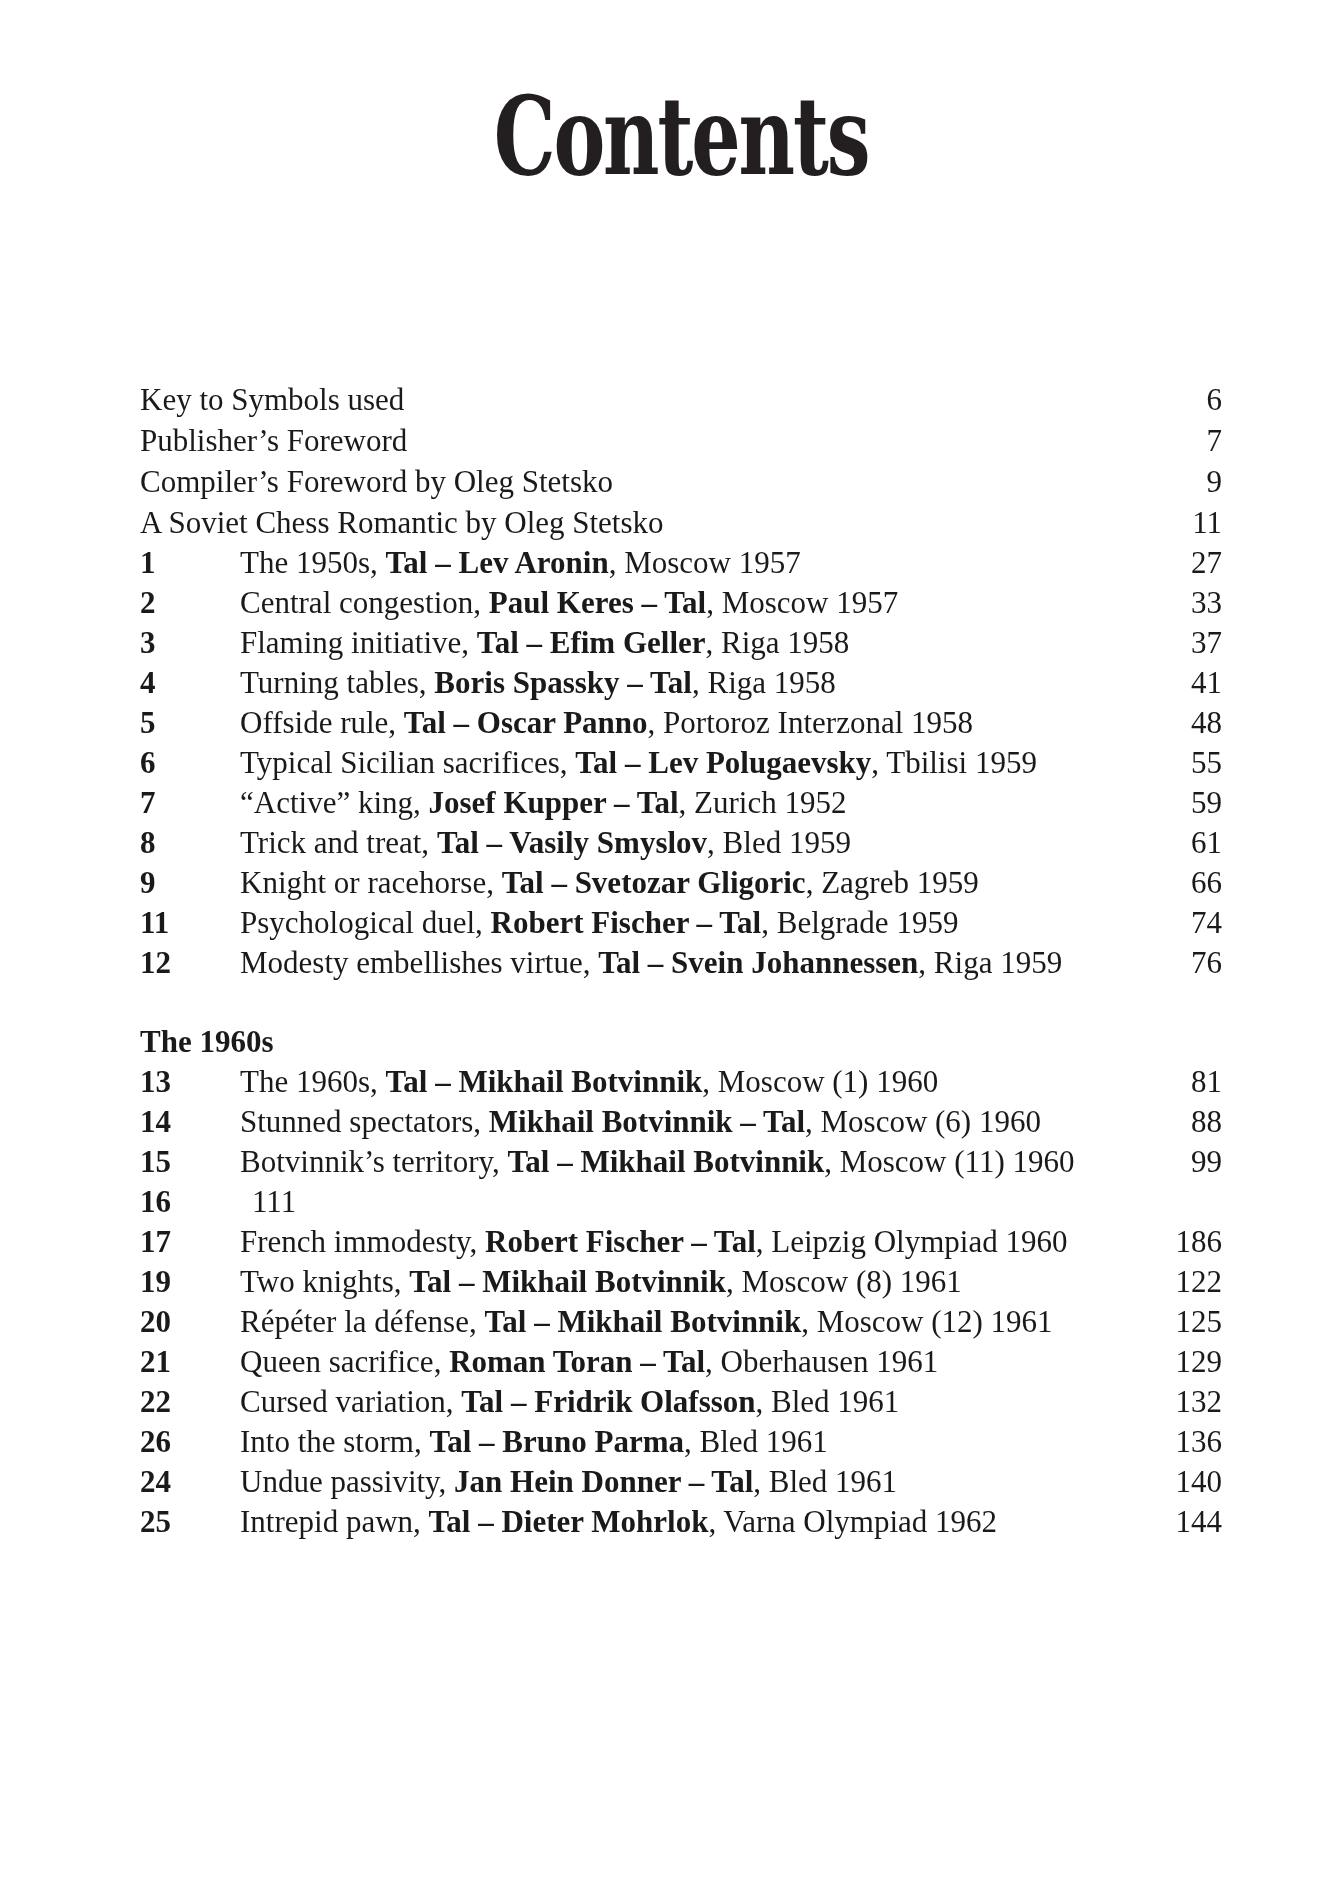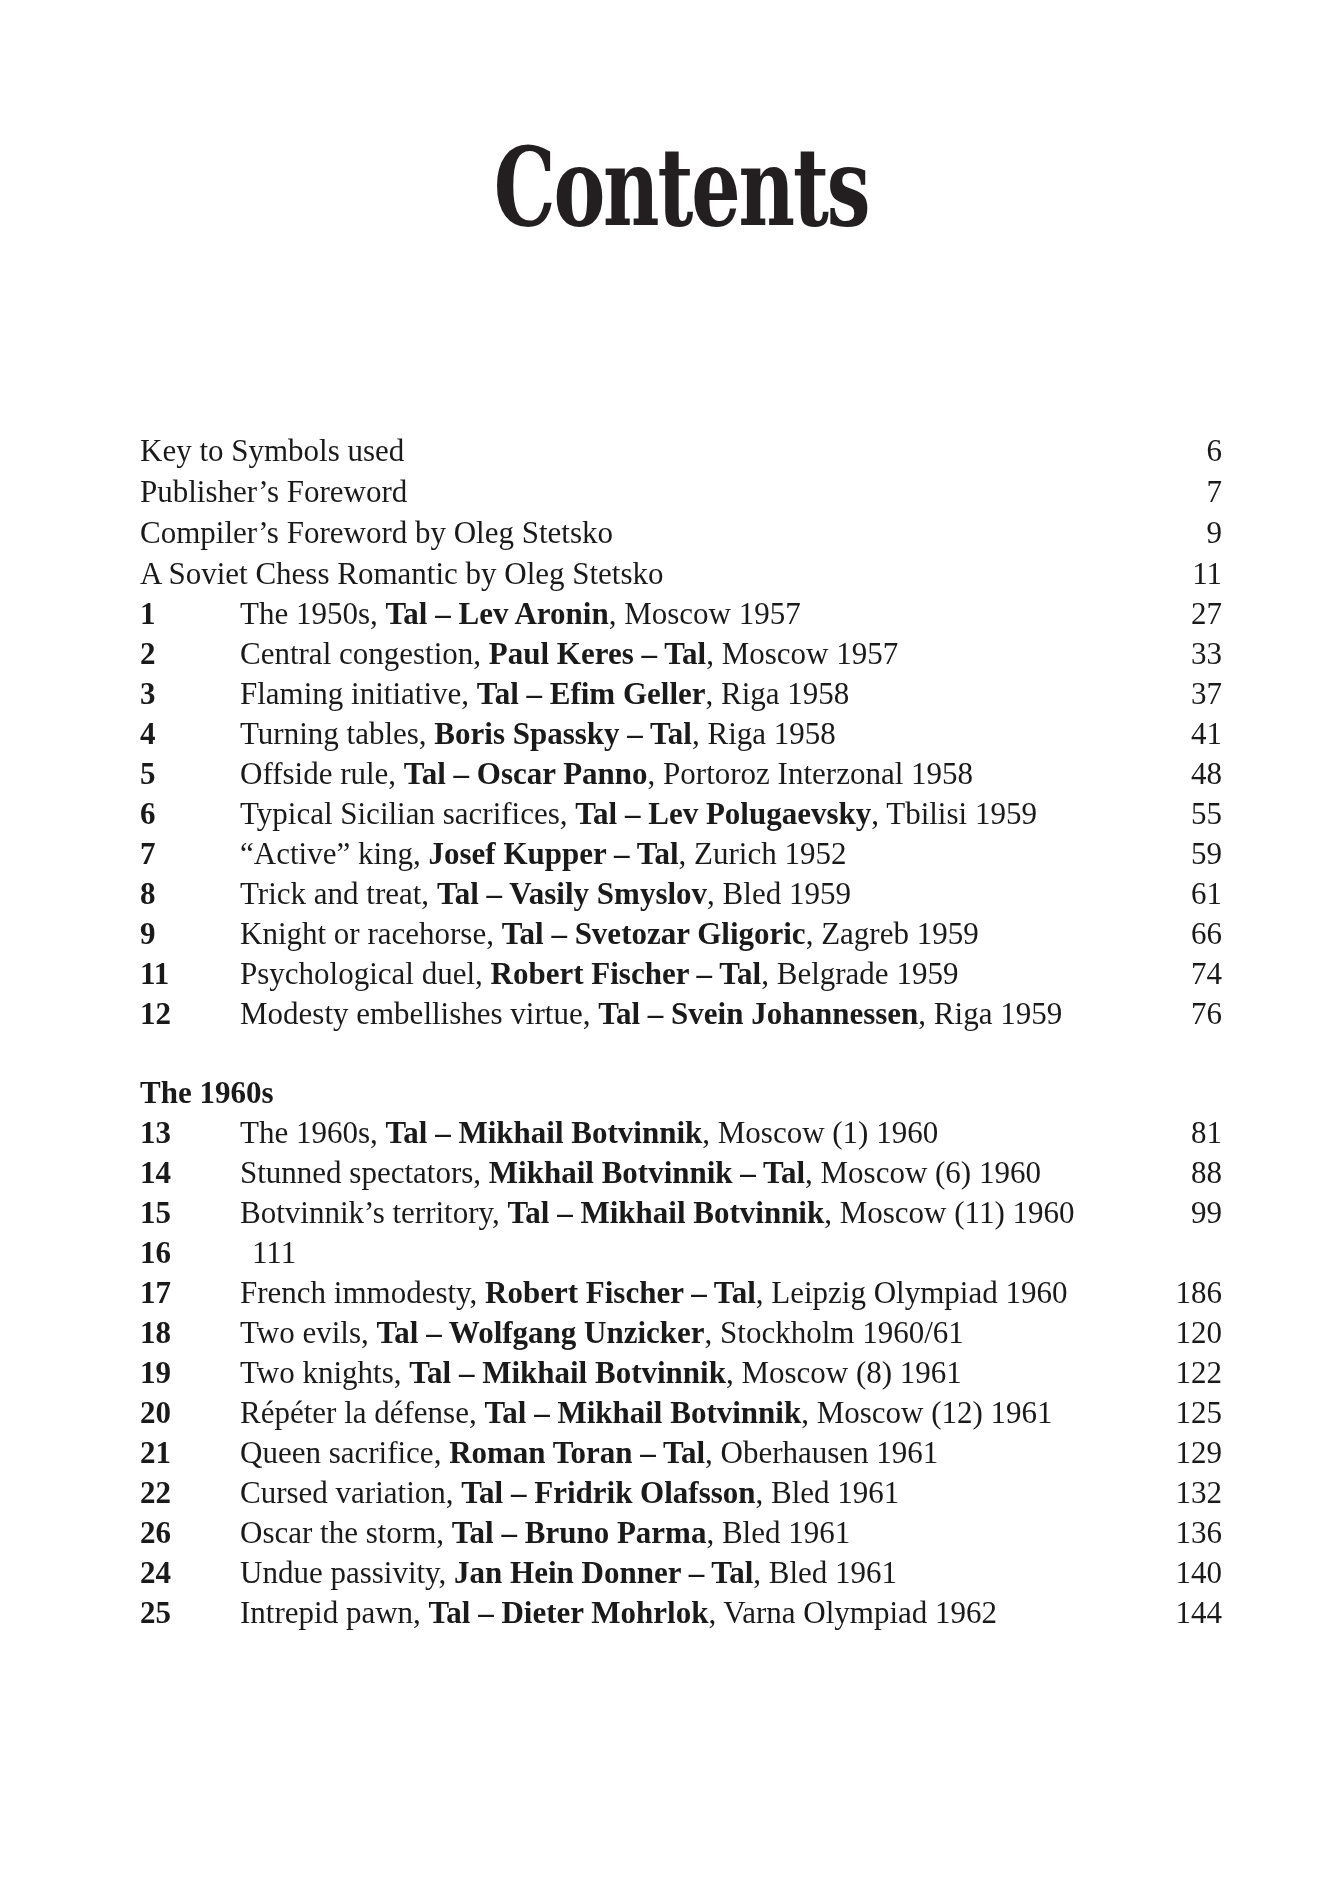--- a/index.html
+++ b/index.html
@@ -9,21 +9,21 @@
     color: #1a1a1a;
     font-family: "Liberation Serif", serif;
   }
   .page {
     position: relative;
     width: 1339px;
     height: 1890px;
     background: #ffffff;
     overflow: hidden;
     box-sizing: border-box;
-    padding: 120px 117px 0 140px;
+    padding: 69px 117px 0 140px;
   }
   .book-title {
     text-align: center;
     font-family: "DejaVu Serif", serif;
     font-weight: bold;
     font-size: 108px;
     line-height: 135px;
     margin: 0 0 175px 0;
     color: #231f20;
     transform: scaleX(0.72);
@@ -192,25 +192,20 @@
     <span class="num">16</span>
     <span class="pageno">111</span>
   </div>
 
   <div class="row">
     <span class="num">17</span>
     <span class="entry-text"><span>French immodesty, </span><span class="bold">Robert Fischer – Tal</span><span>, Leipzig Olympiad 1960</span></span>
     <span class="pageno">186</span>
   </div>
 
-  <div class="row">
-    <span class="num">18</span>
-    <span class="entry-text"><span>Two evils, </span><span class="bold">Tal – Wolfgang Unzicker</span><span>, Stockholm 1960/61</span></span>
-    <span class="pageno">120</span>
-  </div>
 
   <div class="row">
     <span class="num">19</span>
     <span class="entry-text"><span>Two knights, </span><span class="bold">Tal – Mikhail Botvinnik</span><span>, Moscow (8) 1961</span></span>
     <span class="pageno">122</span>
   </div>
 
   <div class="row">
     <span class="num">20</span>
     <span class="entry-text"><span>Répéter la défense, </span><span class="bold">Tal – Mikhail Botvinnik</span><span>, Moscow (12) 1961</span></span>
@@ -224,21 +219,21 @@
   </div>
 
   <div class="row">
     <span class="num">22</span>
     <span class="entry-text"><span>Cursed variation, </span><span class="bold">Tal – Fridrik Olafsson</span><span>, Bled 1961</span></span>
     <span class="pageno">132</span>
   </div>
 
   <div class="row">
     <span class="num">26</span>
-    <span class="entry-text"><span>Oscar the storm, </span><span class="bold">Tal – Bruno Parma</span><span>, Bled 1961</span></span>
+    <span class="entry-text"><span>Into the storm, </span><span class="bold">Tal – Bruno Parma</span><span>, Bled 1961</span></span>
     <span class="pageno">136</span>
   </div>
 
   <div class="row">
     <span class="num">24</span>
     <span class="entry-text"><span>Undue passivity, </span><span class="bold">Jan Hein Donner – Tal</span><span>, Bled 1961</span></span>
     <span class="pageno">140</span>
   </div>
 
   <div class="row">

